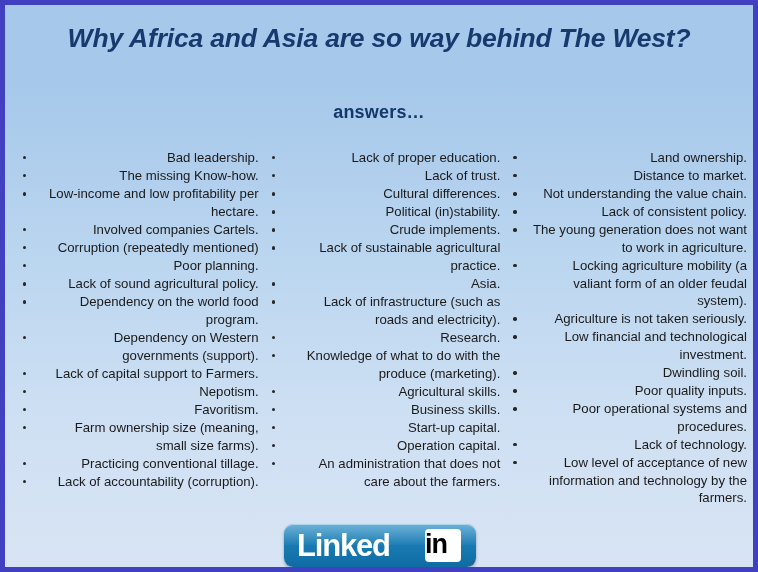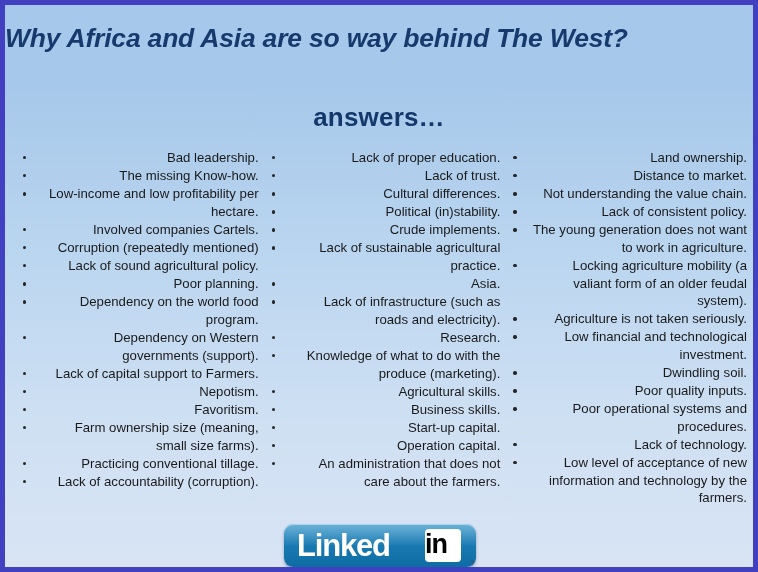--- a/index.html
+++ b/index.html
@@ -27,36 +27,36 @@
                 #d9e6f6 100%);
     overflow: hidden;
   }
 
   
   .title {
     position: absolute;
     left: 0;
     right: 0;
     top: 18px;
-    text-align: left;
+    text-align: center;
     font-size: 26.5px;
     font-weight: bold;
     font-style: italic;
     color: #173a6e;
     letter-spacing: -0.2px;
     font-stretch: condensed;
     white-space: nowrap;
   }
   .subtitle {
     position: absolute;
     left: 0;
     right: 0;
     top: 97px;
     text-align: center;
-    font-size: 26px;
+    font-size: 18px;
     font-weight: bold;
     color: #14386b;
     letter-spacing: 0.2px;
   }
 
   
   .columns {
     position: absolute;
     top: 144px;
     left: 9px;
@@ -175,22 +175,22 @@
   <div class="subtitle">answers…</div>
 
   <div class="columns">
     <div class="col col-1">
       <ul class="bullets">
           <li><span class="dot"></span><span>Bad leadership.</span></li>
           <li><span class="dot"></span><span>The missing Know-how.</span></li>
           <li><span class="dot"></span><span>Low-income and low profitability per hectare.</span></li>
           <li><span class="dot"></span><span>Involved companies Cartels.</span></li>
           <li><span class="dot"></span><span>Corruption (repeatedly mentioned)</span></li>
+          <li><span class="dot"></span><span>Poor planning.</span></li>
           <li><span class="dot"></span><span>Lack of sound agricultural policy.</span></li>
-          <li><span class="dot"></span><span>Poor planning.</span></li>
           <li><span class="dot"></span><span>Dependency on the world food program.</span></li>
           <li><span class="dot"></span><span>Dependency on Western governments (support).</span></li>
           <li><span class="dot"></span><span>Lack of capital support to Farmers.</span></li>
           <li><span class="dot"></span><span>Nepotism.</span></li>
           <li><span class="dot"></span><span>Favoritism.</span></li>
           <li><span class="dot"></span><span>Farm ownership size (meaning, small size farms).</span></li>
           <li><span class="dot"></span><span>Practicing conventional tillage.</span></li>
           <li><span class="dot"></span><span>Lack of accountability (corruption).</span></li>
         </ul>
     </div>

